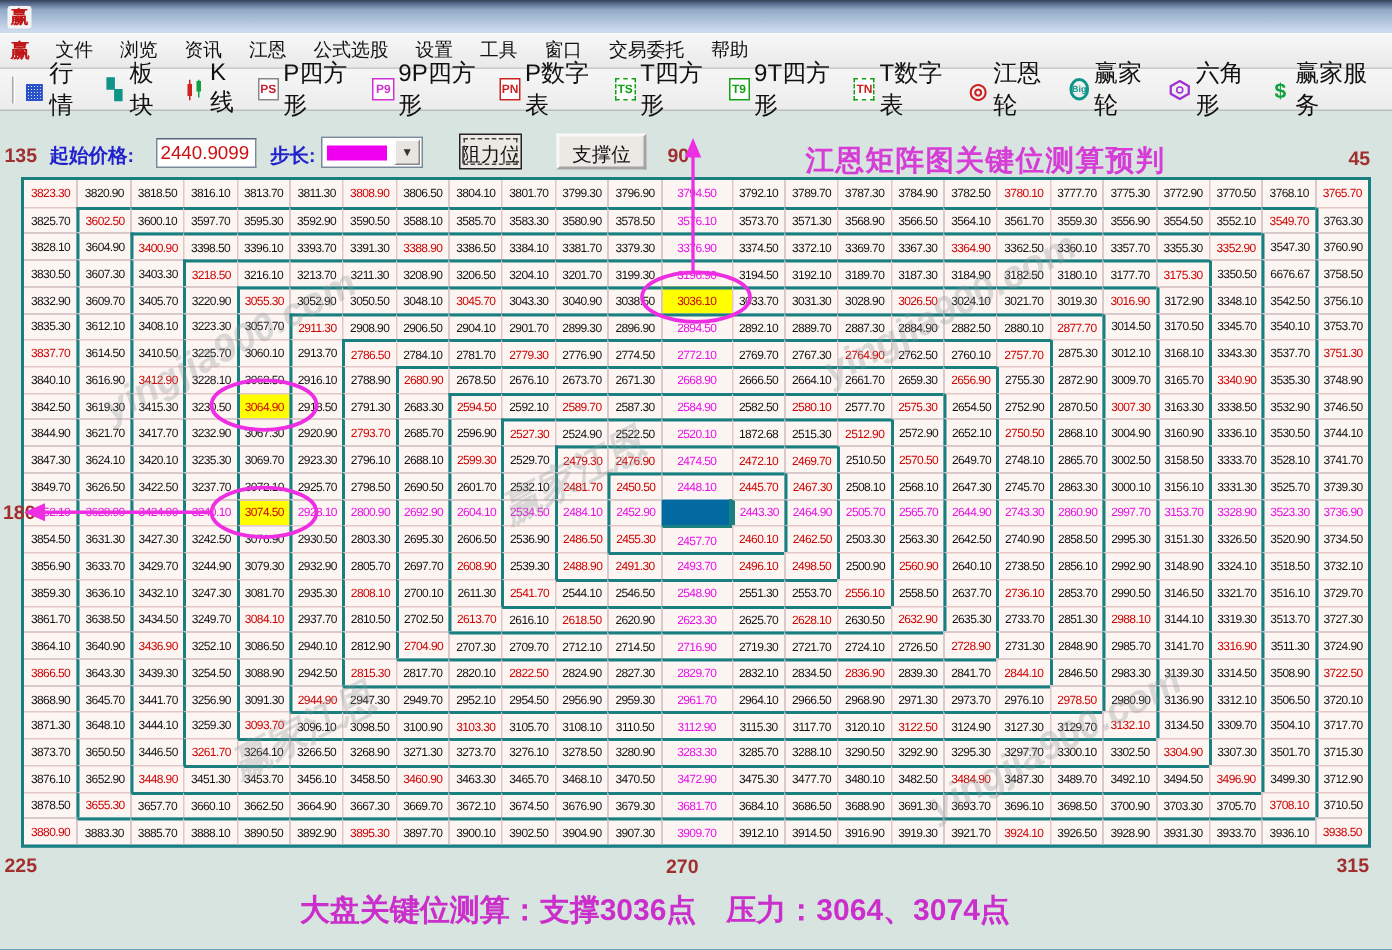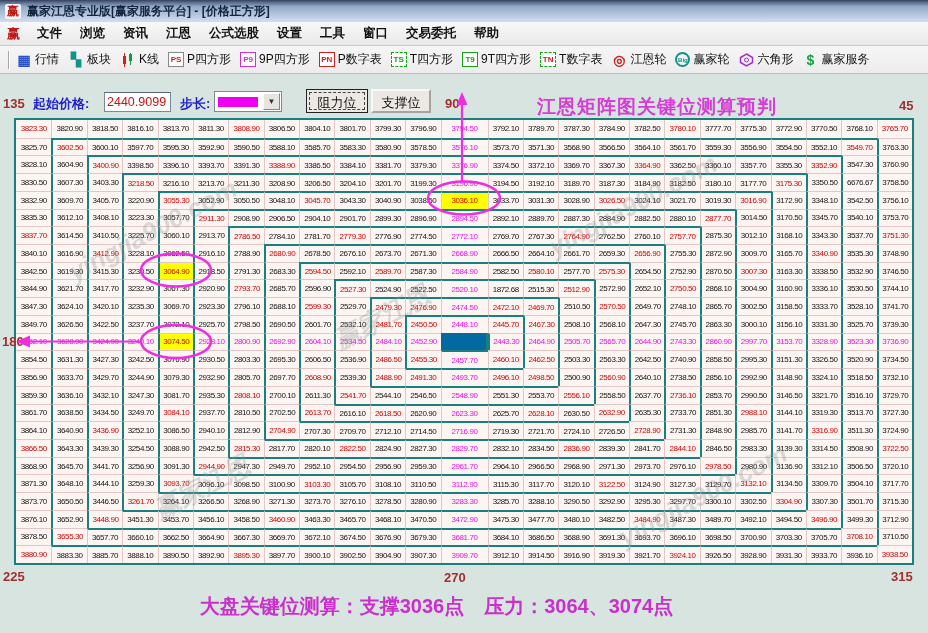--- a/index.html
+++ b/index.html
@@ -18,21 +18,21 @@
     background:linear-gradient(180deg,#f8f8f8,#e9e9e9); border-bottom:1px solid #c9c9c9;
     display:flex; align-items:center; }
   .menu-logo { color:#c01818; font-weight:bold; font-size:13px; margin:0 8px 0 7px; }
   .menu-item { font-size:12.5px; color:#111; padding:3px 9px; cursor:default; }
 
   .toolbar { position:absolute; left:0; top:46px; width:928px; height:28px;
     background:linear-gradient(180deg,#f6f6f6,#ececec); border-bottom:1px solid #bdbdbd;
     display:flex; align-items:center; }
   .tb-sep { width:2px; height:18px; margin:0 6px 0 8px; border-left:1px solid #a8a8a8; border-right:1px solid #fff; }
   .tb-item { display:flex; align-items:center; margin-right:9px; cursor:default; }
-  .tb-item .lbl { font-size:12px; color:#111; margin-left:3px; }
+  .tb-item .lbl { font-size:16px; color:#111; margin-left:3px; }
   .tb-ico { display:inline-flex; align-items:center; justify-content:center;
     width:16px; height:15px; font-weight:bold; }
   [data-name="quote-table-icon"] { color:#2850c8; font-size:14px; }
   [data-name="blocks-icon"]      { color:#0f9488; font-size:13px; }
   [data-name="ps-icon"] { border:1px solid #888;    color:#cc2233; font-size:8px; background:#fff; }
   [data-name="p9-icon"] { border:1px solid #d030d0; color:#d030d0; font-size:8px; background:#fff; }
   [data-name="pn-icon"] { border:1px solid #cc2222; color:#cc2222; font-size:8px; background:#fff; }
   [data-name="ts-icon"] { border:1px dashed #15a015; color:#15a015; font-size:8px; background:#fff; }
   [data-name="t9-icon"] { border:1px solid #15a015; color:#15a015; font-size:8px; background:#fff; }
   [data-name="tn-icon"] { border:1px dashed #15a015; color:#cc2222; font-size:8px; background:#fff; }
@@ -81,26 +81,25 @@
   #overlay { position:absolute; left:0; top:0; width:928px; height:633px; z-index:6; pointer-events:none; }
 
   .status { position:absolute; left:0; top:593px; width:873px; text-align:center;
      font-size:20px; font-weight:bold; color:#cb2fcb; z-index:4; }
 </style>
 </head>
 <body>
 
 <div class="titlebar" data-name="title-bar">
   <span class="app-ico" data-name="app-icon">赢</span>
-  <span class="ttl" data-name="window-title">赢家江恩专业版[赢家服务平台] - [价格正方形]</span>
 </div>
 
 <div class="menubar" data-name="menu-bar">
   <span class="menu-logo" data-name="app-logo-icon">赢</span>
-  <span id="menu-items" style="display: inline-flex; font-weight: bold;">
+  <span id="menu-items" style="display: inline-flex;">
       <span class="menu-item" data-name="menu-item-1">文件</span>
       <span class="menu-item" data-name="menu-item-2">浏览</span>
       <span class="menu-item" data-name="menu-item-3">资讯</span>
       <span class="menu-item" data-name="menu-item-4">江恩</span>
       <span class="menu-item" data-name="menu-item-5">公式选股</span>
       <span class="menu-item" data-name="menu-item-6">设置</span>
       <span class="menu-item" data-name="menu-item-7">工具</span>
       <span class="menu-item" data-name="menu-item-8">窗口</span>
       <span class="menu-item" data-name="menu-item-9">交易委托</span>
       <span class="menu-item" data-name="menu-item-10">帮助</span>
@@ -178,21 +177,21 @@
 </div>
 
 <span class="angle" style="left:3px;top:96px;" data-name="angle-label-135">135</span>
 <span class="ctl-label" style="left:33px;top:95px;" data-name="start-price-label">起始价格:</span>
 <input id="start-price" data-name="start-price-input" value="2440.9099" style="">
 <span class="ctl-label" style="left:180px;top:95px;" data-name="step-label">步长:</span>
 <div class="dropdown" data-name="step-dropdown">
   <span class="swatch" data-name="step-color-swatch"></span>
   <span class="dd-btn" data-name="chevron-down-icon">▼</span>
 </div>
-<button class="btn focused" style="left:306px;width:62px;" data-name="resistance-button">阻力位</button>
+<button class="btn focused" style="left:306px;width:42px;" data-name="resistance-button">阻力位</button>
 <button class="btn" style="left:371px;width:60px;" data-name="support-button">支撑位</button>
 <span class="angle" style="left:445px;top:96px;" data-name="angle-label-90">90</span>
 <span class="magenta-heading" data-name="page-title">江恩矩阵图关键位测算预判</span>
 <span class="angle" style="left:899px;top:98px;" data-name="angle-label-45">45</span>
 <span class="angle" style="left:2px;top:334px;" data-name="angle-label-180">180</span>
 <span class="angle" style="left:3px;top:569px;" data-name="angle-label-225">225</span>
 <span class="angle" style="left:444px;top:570px;" data-name="angle-label-270">270</span>
 <span class="angle" style="left:891px;top:569px;" data-name="angle-label-315">315</span>
 
 <div id="grid" data-name="gann-square-grid">

